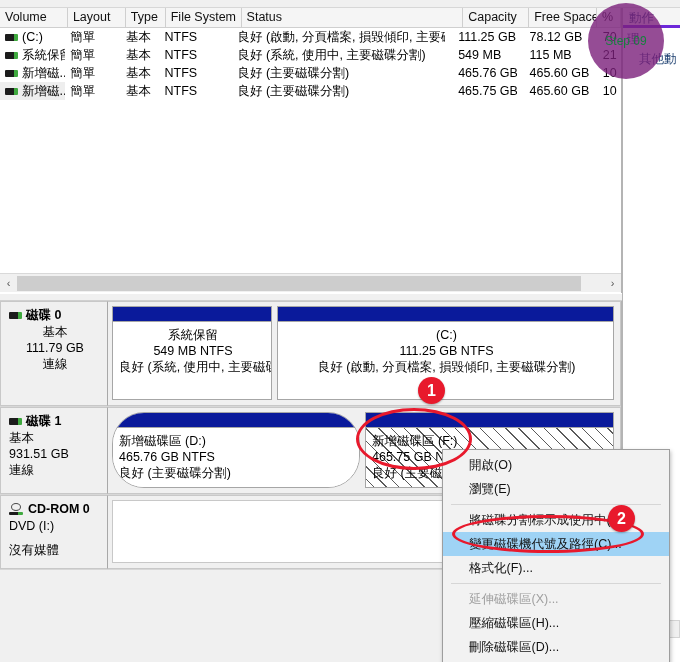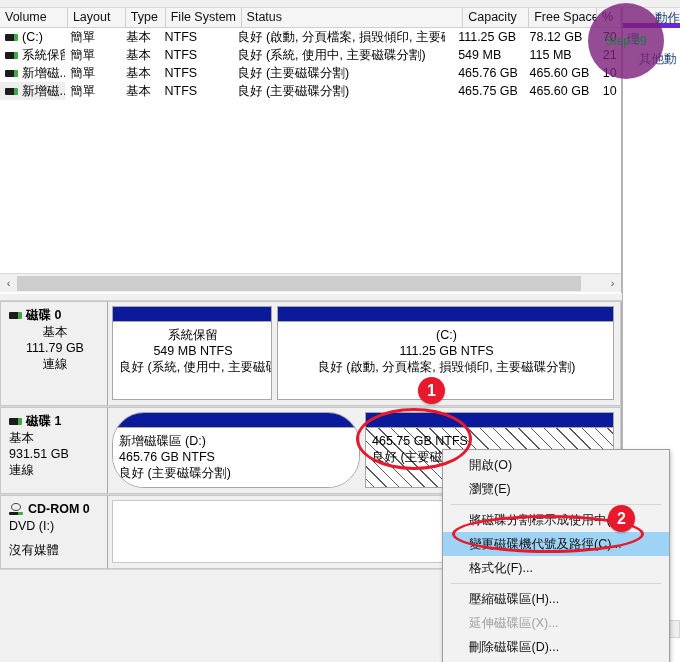--- a/index.html
+++ b/index.html
@@ -313,26 +313,25 @@
     left: 622px; top: 8px;
     width: 58px;
     height: 654px;
     background: #ffffff;
     box-sizing: border-box;
     border-left: 1px solid #b4b4b4;
   }
   #actions-header {
     height: 20px;
     background: #f5f5f5;
-    border-bottom: 5px solid #6d28d9;
+    border-bottom: 3px solid #6d28d9;
     box-sizing: border-box;
     padding: 2px 0 0 6px;
     font-size: 12.5px;
     color: #1b3e6f;
-    text-align: right;
   }
   .action-line {
     font-size: 12.5px;
     color: #1b3e6f;
     padding: 3px 2px 0 4px;
     white-space: nowrap;
     overflow: hidden;
   }
   .action-line.indent { padding-left: 16px; }
   #actions-scroll-arrow {
@@ -581,20 +580,21 @@
             <div class="bar"></div>
             <div class="body">
               <div class="line-title">新增磁碟區  (D:)</div>
               <div>465.76 GB NTFS</div>
               <div>良好 (主要磁碟分割)</div>
             </div>
           </div>
           <div class="part unalloc" style="flex:1 1 auto;">
             <div class="bar"></div>
             <div class="body">
+              <div class="line-title">新增磁碟區  (F:)</div>
               <div>465.75 GB NTFS</div>
               <div>良好 (主要磁碟分割)</div>
             </div>
           </div>
         </div>
       </div>
 
       <div class="disk-row" style="height:75px;">
         <div class="disk-info">
           <div class="title">
@@ -623,22 +623,22 @@
   </div>
 
   <div id="context-menu">
     <div class="cm-item">開啟(O)</div>
     <div class="cm-item">瀏覽(E)</div>
     <div class="cm-sep"></div>
     <div class="cm-item">將磁碟分割標示成使用中(M)</div>
     <div class="cm-item highlighted">變更磁碟機代號及路徑(C)...</div>
     <div class="cm-item">格式化(F)...</div>
     <div class="cm-sep"></div>
+    <div class="cm-item disabled">延伸磁碟區(X)...</div>
     <div class="cm-item">壓縮磁碟區(H)...</div>
-    <div class="cm-item disabled">延伸磁碟區(X)...</div>
     <div class="cm-item">刪除磁碟區(D)...</div>
 
   </div>
 
   <div class="red-ellipse" id="ellipse-partition"></div>
   <div class="red-ellipse" id="ellipse-menuitem"></div>
 
 
   <div class="badge" id="badge-1">1</div>
   <div class="badge" id="badge-2">2</div>

